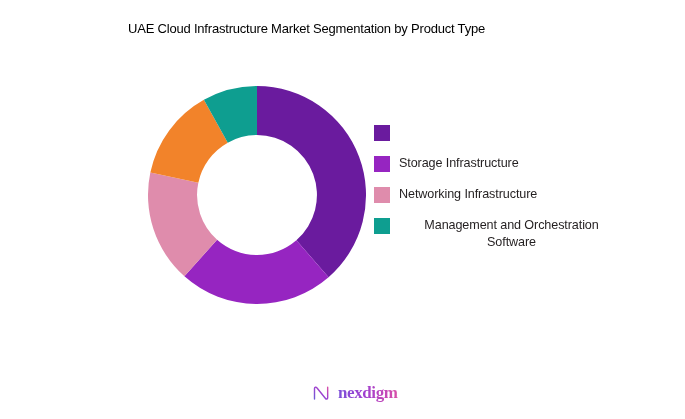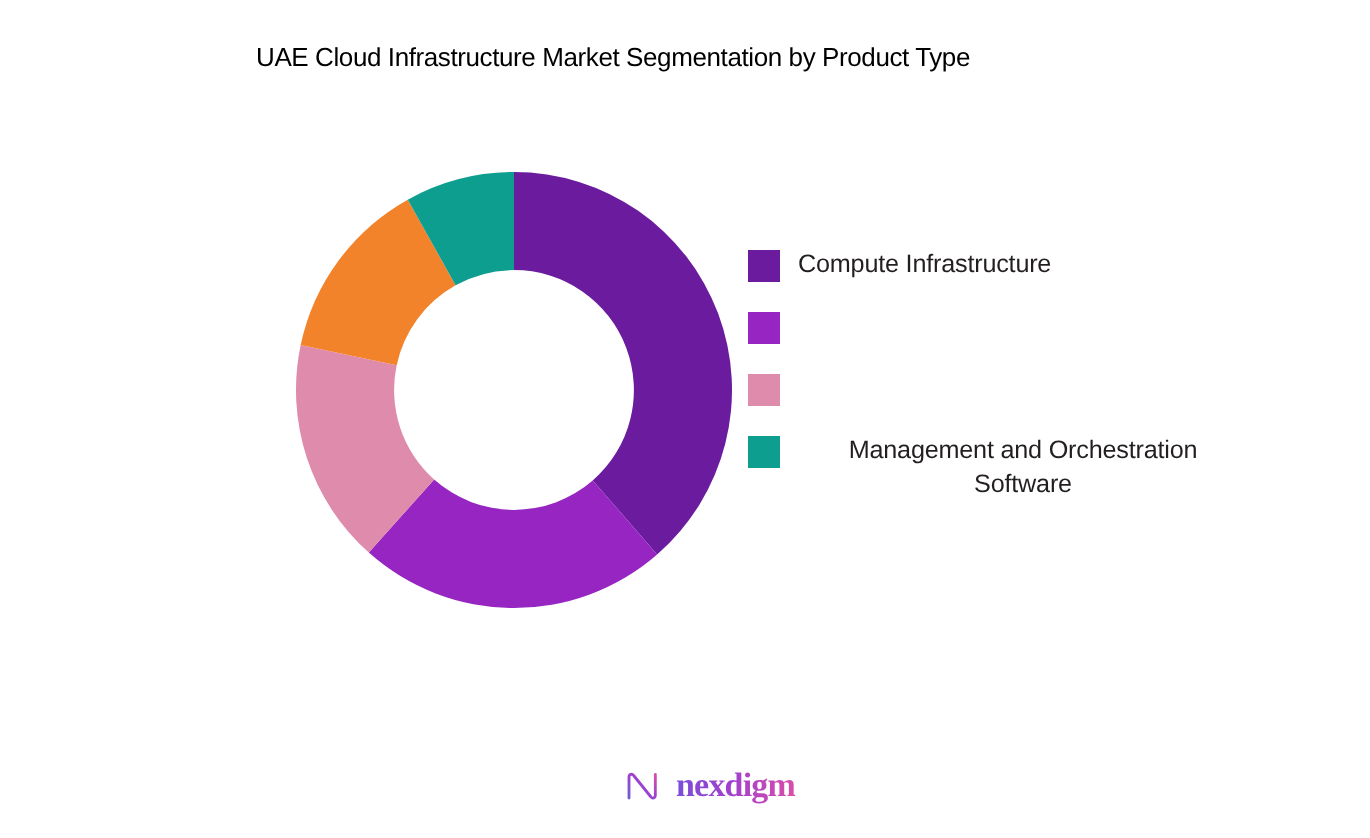--- a/index.html
+++ b/index.html
@@ -118,27 +118,28 @@
         <path d="M -72.5952935503335 81.3075848512358 A 109 109 0 0 1 -106.66531857147645 -22.439024355917145 L -58.66592521431205 -12.34146339575443 A 59.95 59.95 0 0 0 -39.92741145268342 44.71917166817969 Z" fill="#df8cac"></path>
         <path d="M -106.66531857147645 -22.439024355917145 A 109 109 0 0 1 -53.11026370406118 -95.18560757428132 L -29.21064503723365 -52.35208416585473 A 59.95 59.95 0 0 0 -58.66592521431205 -12.34146339575443 Z" fill="#f2832a"></path>
         <path d="M -53.11026370406118 -95.18560757428132 A 109 109 0 0 1 7.678847258125442e-14 -109 L 4.223365991968993e-14 -59.95 A 59.95 59.95 0 0 0 -29.21064503723365 -52.35208416585473 Z" fill="#0e9e90"></path>
       </g>
   </svg>
 </div>
 
 <div id="legend">
   <div class="legend-row">
     <span class="legend-swatch" style="background: rgb(106, 27, 158);"></span>
-    <span class="legend-label">Compute Infrastructure</span>
   </div>
   <div class="legend-row">
     <span class="legend-swatch" style="background: rgb(150, 37, 193);"></span>
+    <span class="legend-label">Storage Infrastructure</span>
   </div>
   <div class="legend-row">
     <span class="legend-swatch" style="background: rgb(223, 140, 172);"></span>
+    <span class="legend-label">Networking Infrastructure</span>
   </div>
   <div class="legend-row">
     <span class="legend-swatch" style="background: rgb(14, 158, 144);"></span>
     <span class="legend-label wrap-center">Management and Orchestration Software</span>
   </div>
 </div>
 
 <div id="brand">
   <svg id="brand-mark" viewBox="0 0 24 24">
     <defs>

